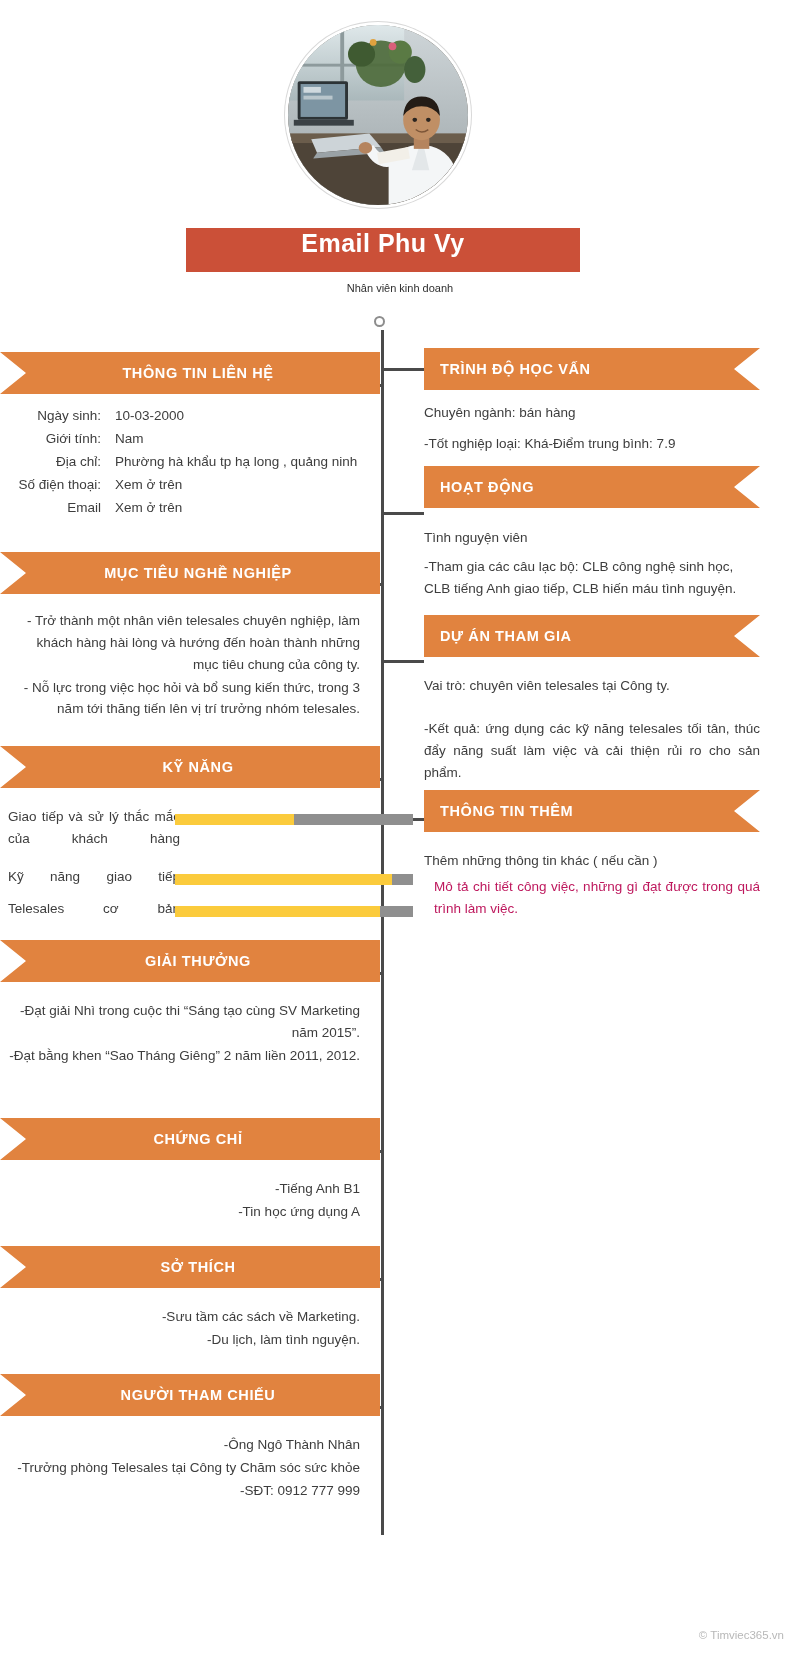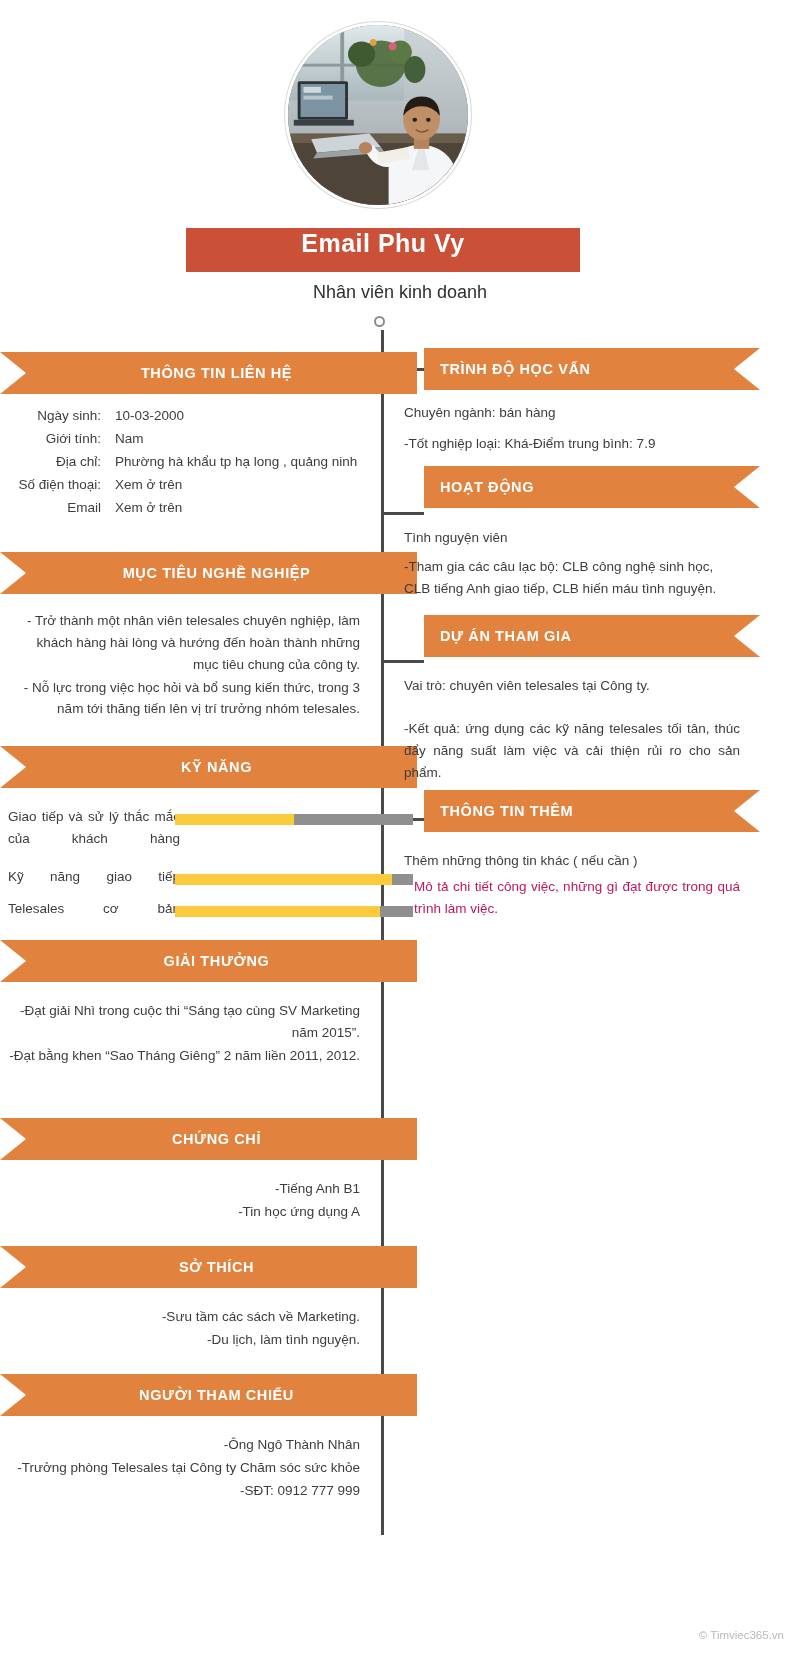--- a/index.html
+++ b/index.html
@@ -32,21 +32,21 @@
     background: #cb5038;
     display: flex; align-items: center; justify-content: center;
   }
   #name-text {
     font-size: 25px; font-weight: bold; color: #ffffff;
     letter-spacing: .5px; white-space: nowrap;
     position: relative; top: -7px;
   }
   #job-title {
     position: absolute; left: 0; right: 0; top: 282px;
-    text-align: center; font-size: 18px; color: #2f2f2f;
+    text-align: center; font-size: 11px; color: #2f2f2f;
   }
 
   
   #timeline {
     position: absolute; left: 381px; top: 330px;
     width: 3px; height: 1205px;
     background: #4a4a4a;
   }
   #timeline-dot {
     position: absolute; left: 374px; top: 316px;
@@ -65,38 +65,38 @@
     background: #e1833f;
     display: flex; align-items: center;
   }
   .banner .banner-label {
     font-size: 14.5px; font-weight: bold; color: #ffffff;
     letter-spacing: .6px; width: 100%;
   }
 
   
   .banner.left {
-    left: 0; width: 417px;
+    left: 0; width: 380px;
     clip-path: polygon(0 0, 100% 0, 100% 100%, 0 100%, 26px 50%);
     padding-left: 26px;
   }
   .banner.left .banner-label { text-align: center; padding-right: 10px; }
 
   
   .banner.right {
     left: 424px; width: 336px;
     clip-path: polygon(0 0, 100% 0, calc(100% - 26px) 50%, 100% 100%, 0 100%);
     padding-left: 16px;
   }
   .banner.right .banner-label { text-align: left; }
 
   
   .block { position: absolute; font-size: 13.5px; line-height: 1.62; color: #3d3d3d; }
   .block.left  { left: 8px;   width: 352px; text-align: right; }
-  .block.right { left: 404px; width: 336px; text-align: left; }
+  .block.right { left: 424px; width: 336px; text-align: left; }
   .block.justify { text-align: justify; }
   .block p { margin: 0 0 1px 0; }
   .block p.muted { color: #be185d; }
 
   
   #contact-block { position: absolute; left: 8px; top: 408px; width: 352px; }
   .contact-row { display: flex; align-items: flex-end; margin-bottom: 8px; font-size: 13.5px; }
   .contact-row .ck { width: 107px; text-align: right; padding-right: 14px; color: #3d3d3d; white-space: nowrap; }
   .contact-row .cv { flex: 1; text-align: left; color: #3d3d3d; }
 

